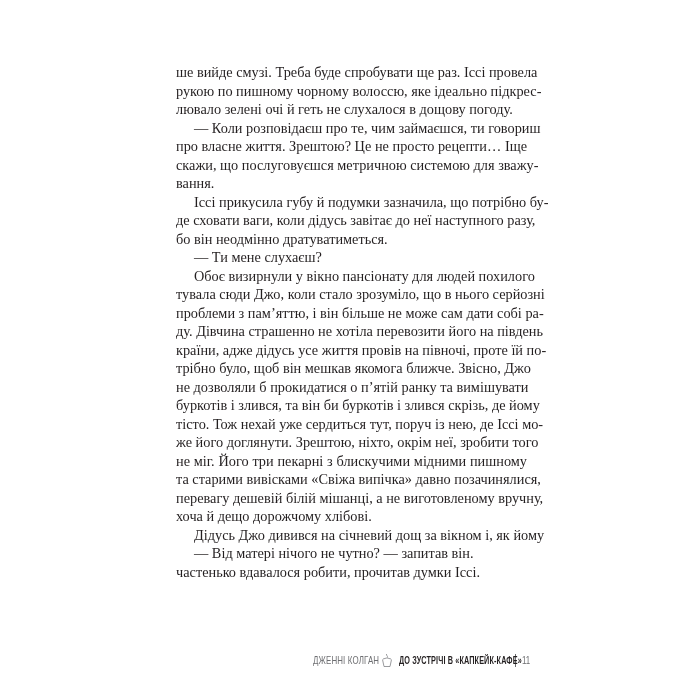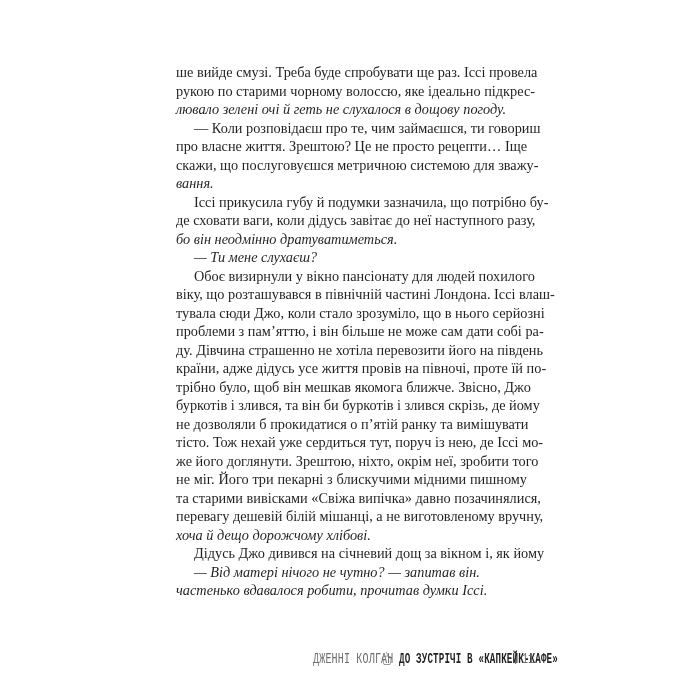--- a/index.html
+++ b/index.html
@@ -27,34 +27,33 @@
     font-size: 12.6px;
     white-space: nowrap;
     text-align: justify;
     text-align-last: justify;
     font-family: "Liberation Serif", "DejaVu Serif", serif;
     font-size: 14.3px;
     letter-spacing: 0;
   }
   .line.last {
     text-align-last: left;
-    font-style: italic;
   }
   .line.indent {
     padding-left: 18px;
   }
   .footer {
     position: absolute;
     top: 651px;
     left: 313px;
     height: 18px;
     display: flex;
-    align-items: flex-start;
-    font-family: Liberation Mono, monospace;
-    font-size: 14px;
+    align-items: center;
+    font-family: Liberation Sans, sans-serif;
+    font-size: 11px;
     color: #231f20;
     white-space: nowrap;
   }
   .footer .author {
     font-weight: normal;
     color: #6d6e71;
     transform: scaleX(0.72);
     transform-origin: left center;
     display: inline-block;
     width: 62px;
@@ -86,39 +85,38 @@
     transform: scaleX(0.72);
     transform-origin: left center;
     display: inline-block;
   }
 </style>
 </head>
 <body>
 
 <div class="page">
   <div class="line">ше вийде смузі. Треба буде спробувати ще раз. Іссі провела</div>
-  <div class="line">рукою по старими чорному волоссю, яке ідеально підкрес-</div>
+  <div class="line">рукою по пишному чорному волоссю, яке ідеально підкрес-</div>
   <div class="line last">лювало зелені очі й геть не слухалося в дощову погоду.</div>
   <div class="line indent">— Коли розповідаєш про те, чим займаєшся, ти говориш</div>
   <div class="line">про власне життя. Зрештою? Це не просто рецепти… Іще</div>
   <div class="line">скажи, що послуговуєшся метричною системою для зважу-</div>
   <div class="line last">вання.</div>
   <div class="line indent">Іссі прикусила губу й подумки зазначила, що потрібно бу-</div>
   <div class="line">де сховати ваги, коли дідусь завітає до неї наступного разу,</div>
   <div class="line last">бо він неодмінно дратуватиметься.</div>
   <div class="line indent last">— Ти мене слухаєш?</div>
   <div class="line indent">Обоє визирнули у вікно пансіонату для людей похилого</div>
-  <div class="line">віку, що розташувався в північній частині Лондона. Іссі влаш-</div>
   <div class="line">тувала сюди Джо, коли стало зрозуміло, що в нього серйозні</div>
   <div class="line">проблеми з пам’яттю, і він більше не може сам дати собі ра-</div>
   <div class="line">ду. Дівчина страшенно не хотіла перевозити його на південь</div>
   <div class="line">країни, адже дідусь усе життя провів на півночі, проте їй по-</div>
   <div class="line">трібно було, щоб він мешкав якомога ближче. Звісно, Джо</div>
+  <div class="line">не дозволяли б прокидатися о п’ятій ранку та вимішувати</div>
   <div class="line">буркотів і злився, та він би буркотів і злився скрізь, де йому</div>
-  <div class="line">не дозволяли б прокидатися о п’ятій ранку та вимішувати</div>
   <div class="line">тісто. Тож нехай уже сердиться тут, поруч із нею, де Іссі мо-</div>
   <div class="line">же його доглянути. Зрештою, ніхто, окрім неї, зробити того</div>
   <div class="line">не міг. Його три пекарні з блискучими мідними пишному</div>
   <div class="line">та старими вивісками «Свіжа випічка» давно позачинялися,</div>
   <div class="line">перевагу дешевій білій мішанці, а не виготовленому вручну,</div>
   <div class="line last">хоча й дещо дорожчому хлібові.</div>
   <div class="line indent">Дідусь Джо дивився на січневий дощ за вікном і, як йому</div>
   <div class="line indent last">— Від матері нічого не чутно? — запитав він.</div>
   <div class="line last">частенько вдавалося робити, прочитав думки Іссі.</div>
 </div>

